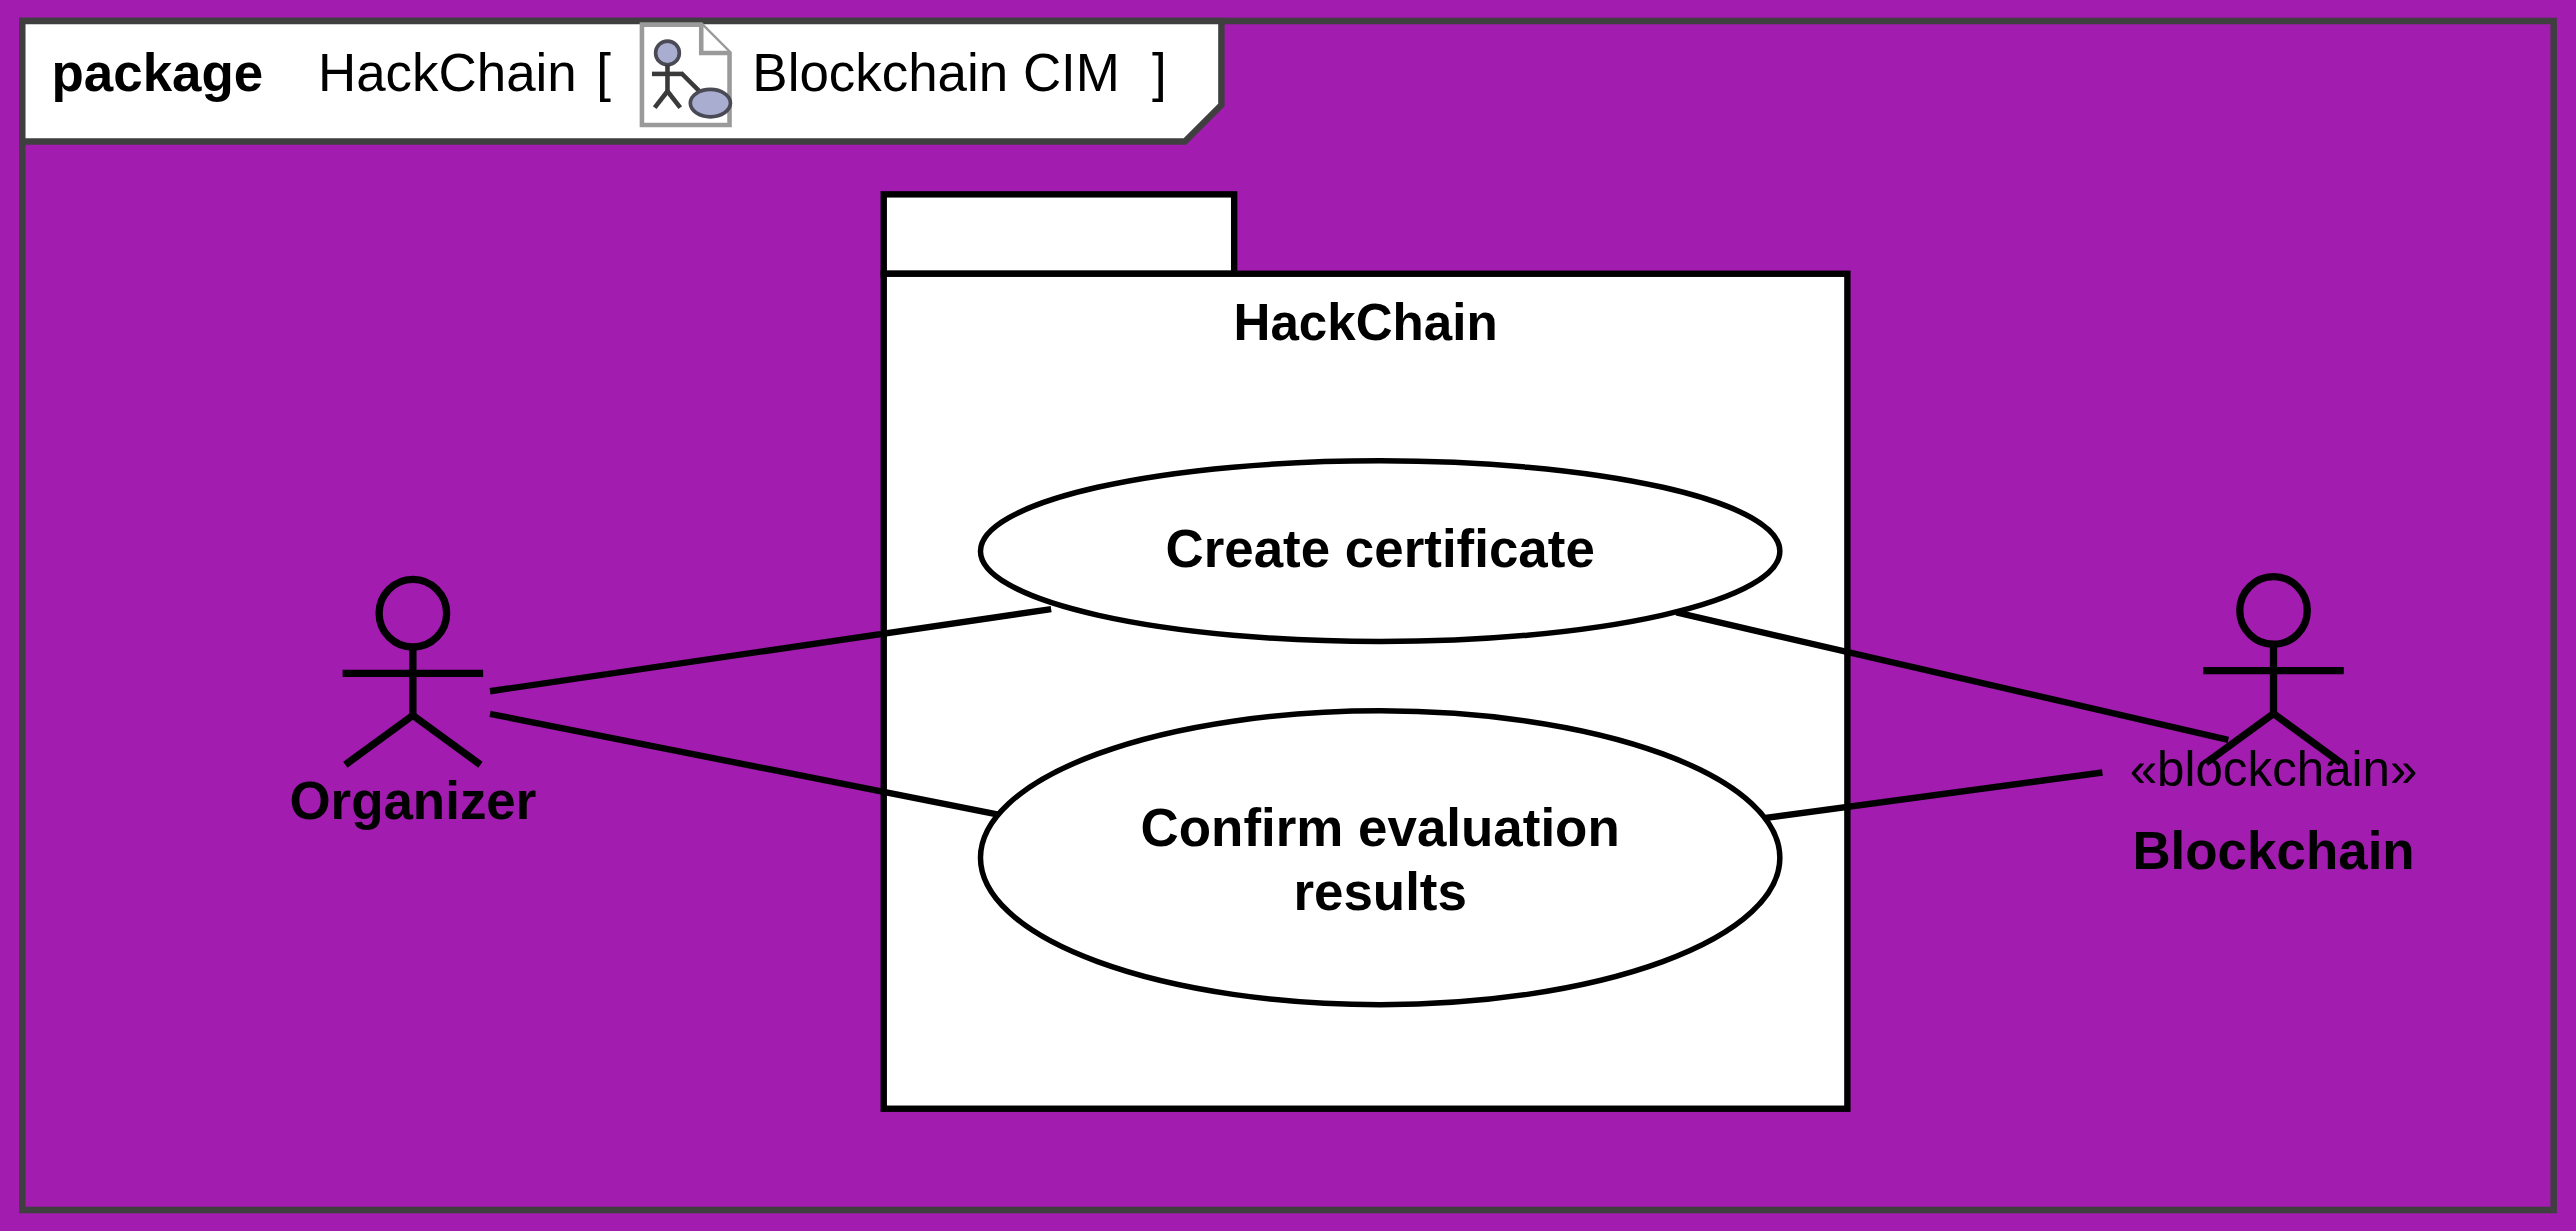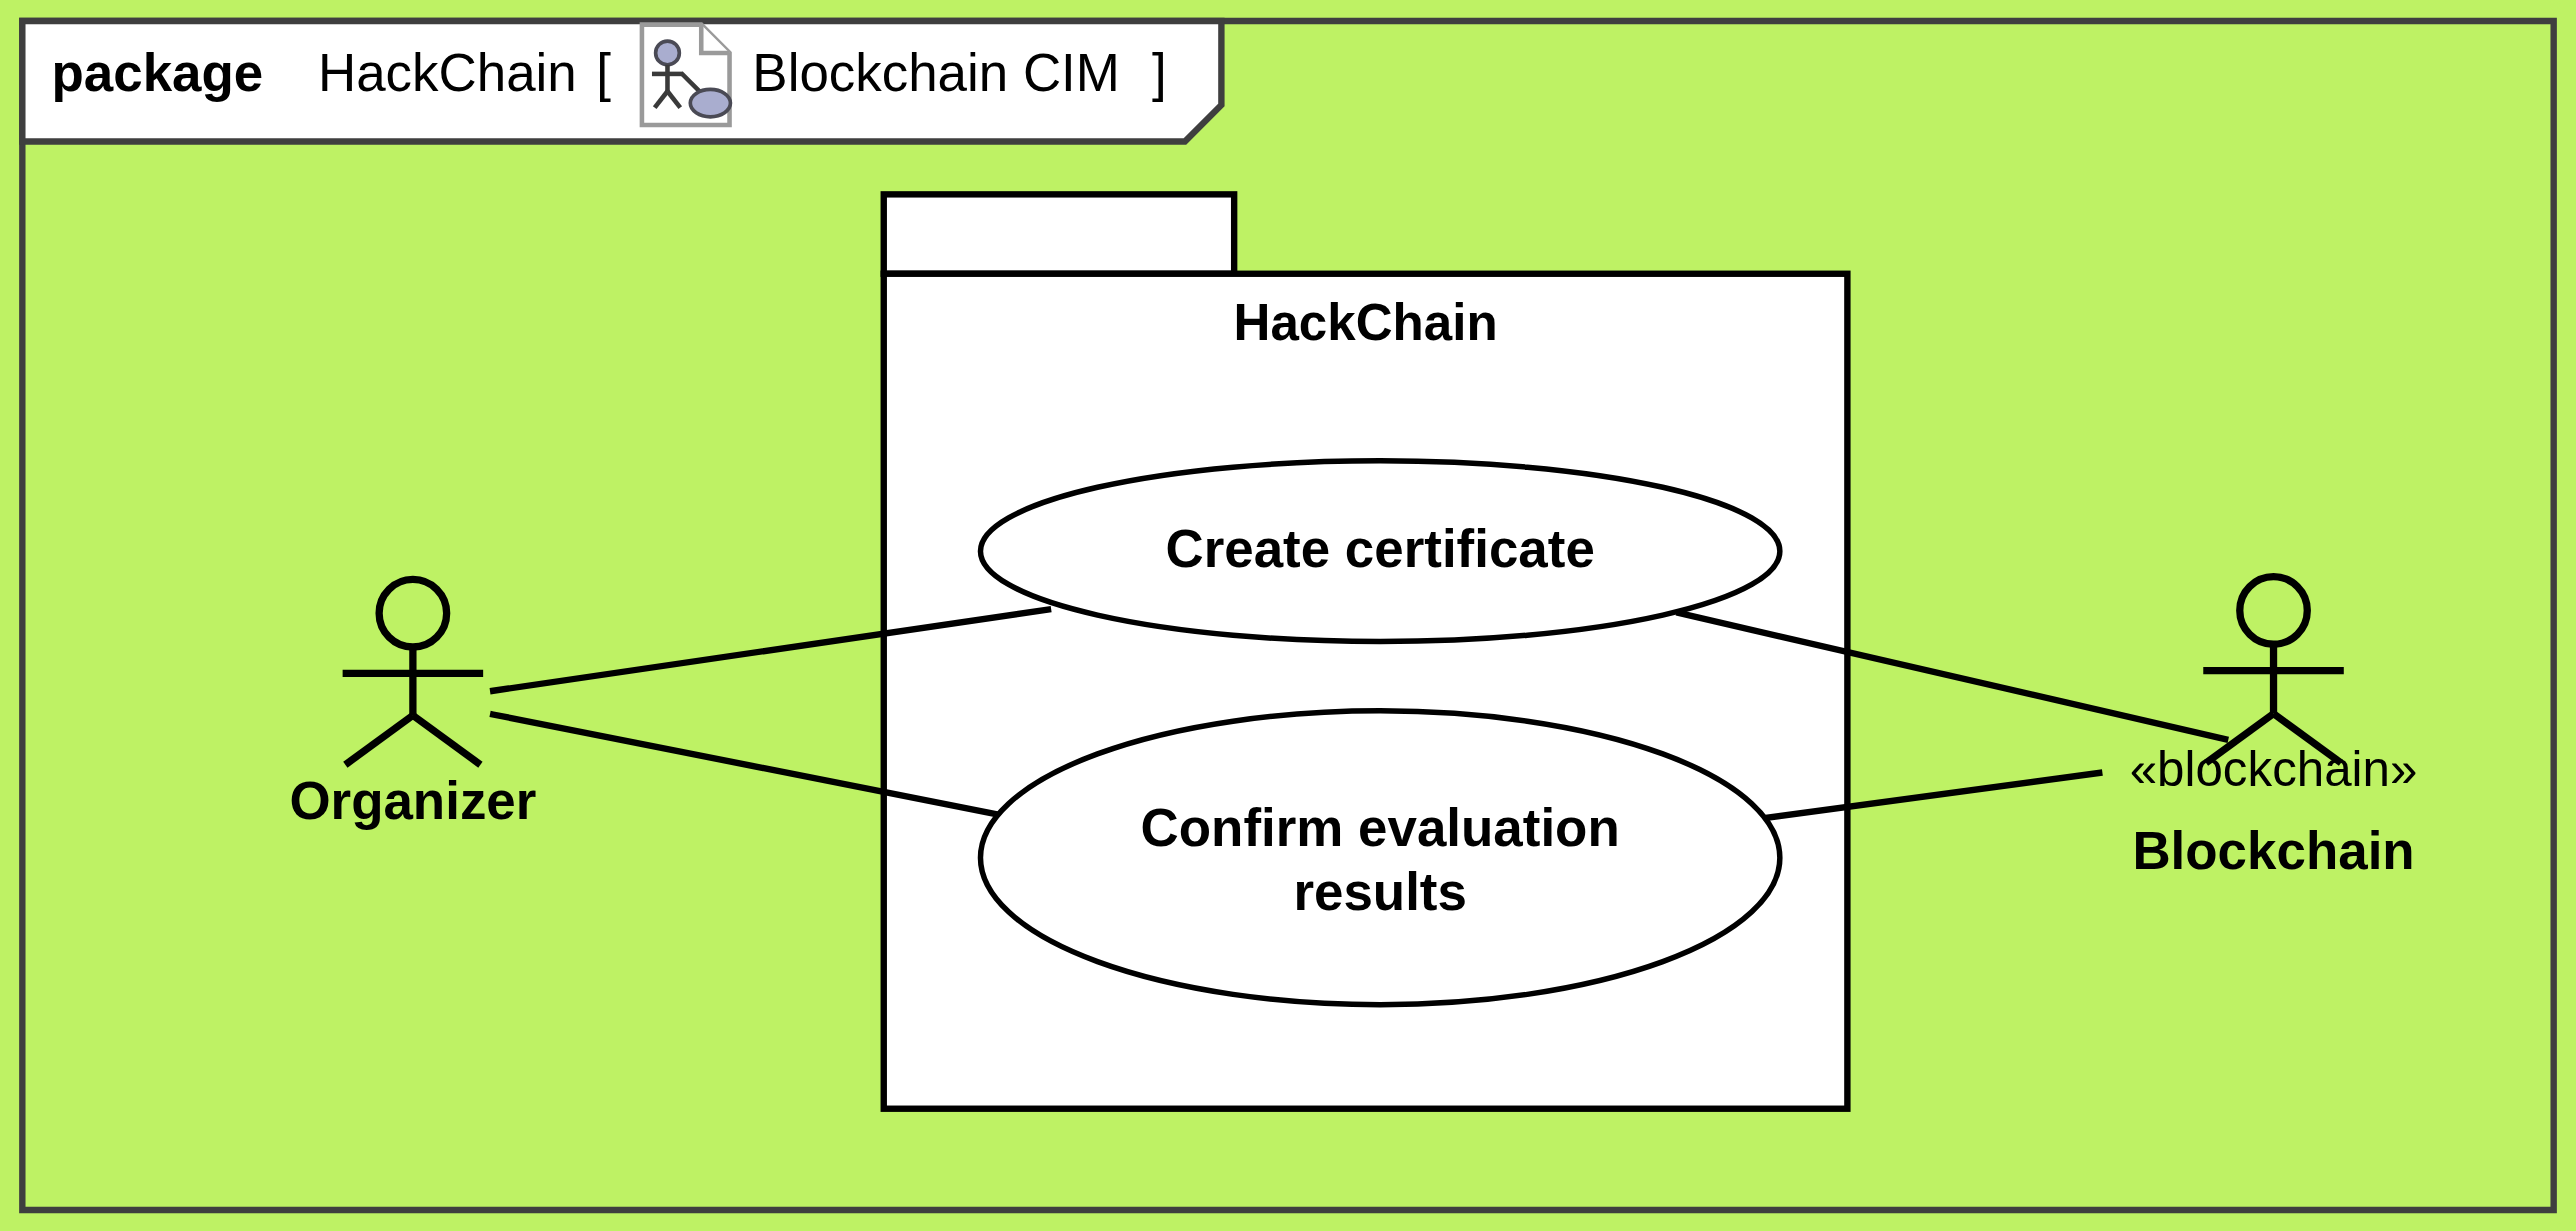--- a/index.html
+++ b/index.html
@@ -5,21 +5,21 @@
   html, body {
     margin: 0;
     padding: 0;
     background: #ffffff;
     font-family: "Liberation Sans", sans-serif;
   }
   #stage {
     position: relative;
     width: 2576px;
     height: 1231px;
-    background: #bef264;
+    background: #a21caf;
     overflow: hidden;
   }
   #diagram-svg {
     position: absolute;
     left: 0;
     top: 0;
     width: 2576px;
     height: 1231px;
     display: block;
   }

